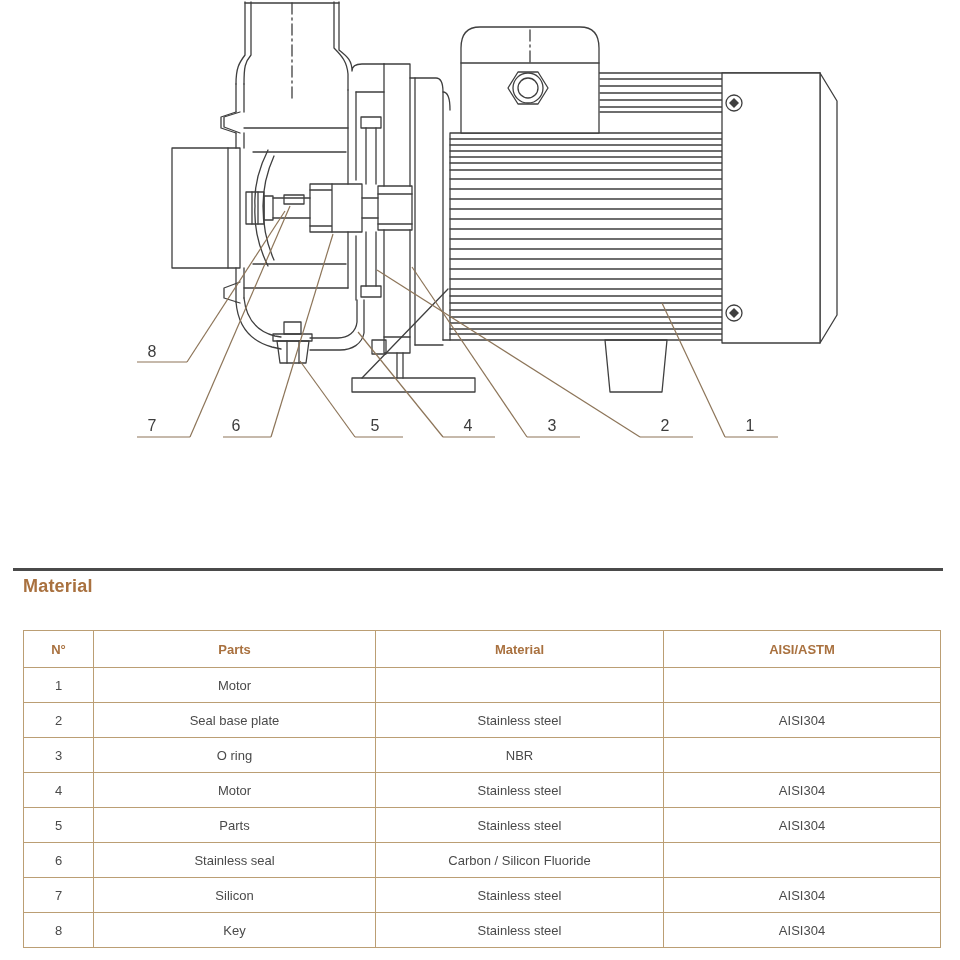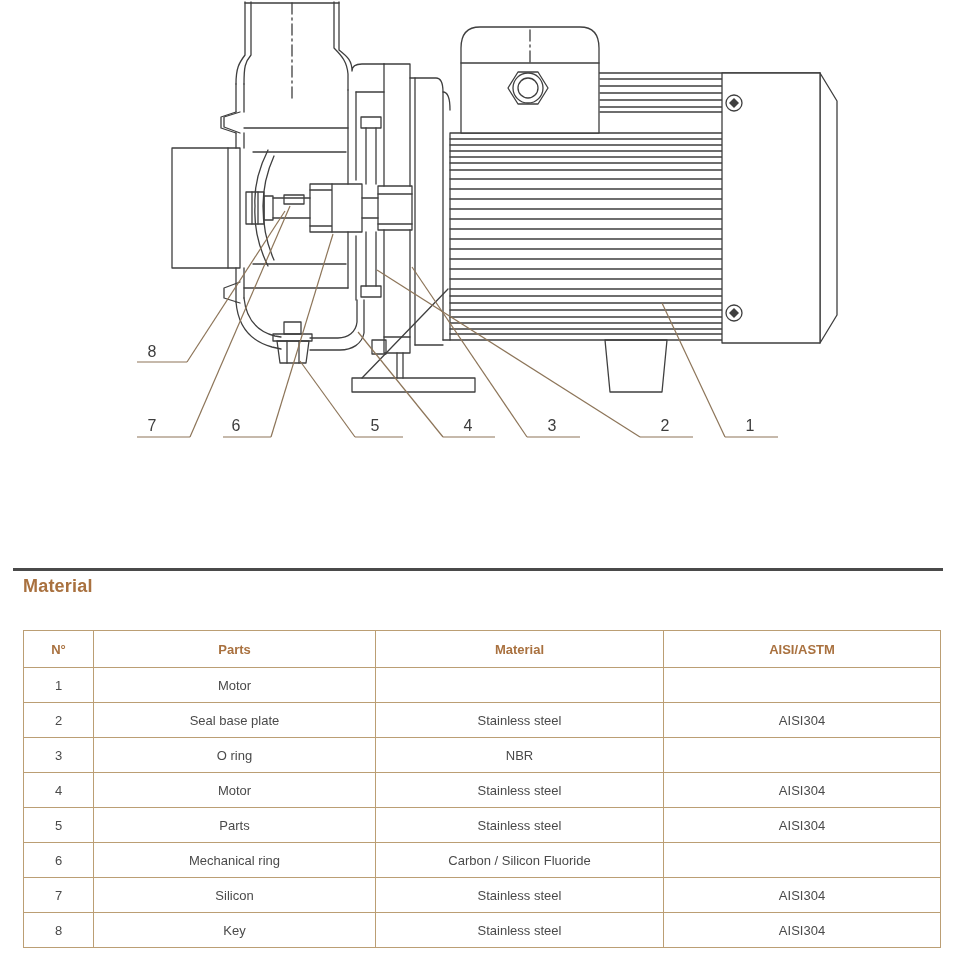--- a/index.html
+++ b/index.html
@@ -232,21 +232,21 @@
           <td class="w3">AISI304</td>
         </tr>
         <tr>
           <td class="w0">5</td>
           <td class="w1">Parts</td>
           <td class="w2">Stainless steel</td>
           <td class="w3">AISI304</td>
         </tr>
         <tr>
           <td class="w0">6</td>
-          <td class="w1">Mechanical ring</td>
+          <td class="w1">Stainless seal</td>
           <td class="w2">Carbon / Silicon Fluoride</td>
           <td class="w3"></td>
         </tr>
         <tr>
           <td class="w0">7</td>
           <td class="w1">Silicon</td>
           <td class="w2">Stainless steel</td>
           <td class="w3">AISI304</td>
         </tr>
         <tr>

